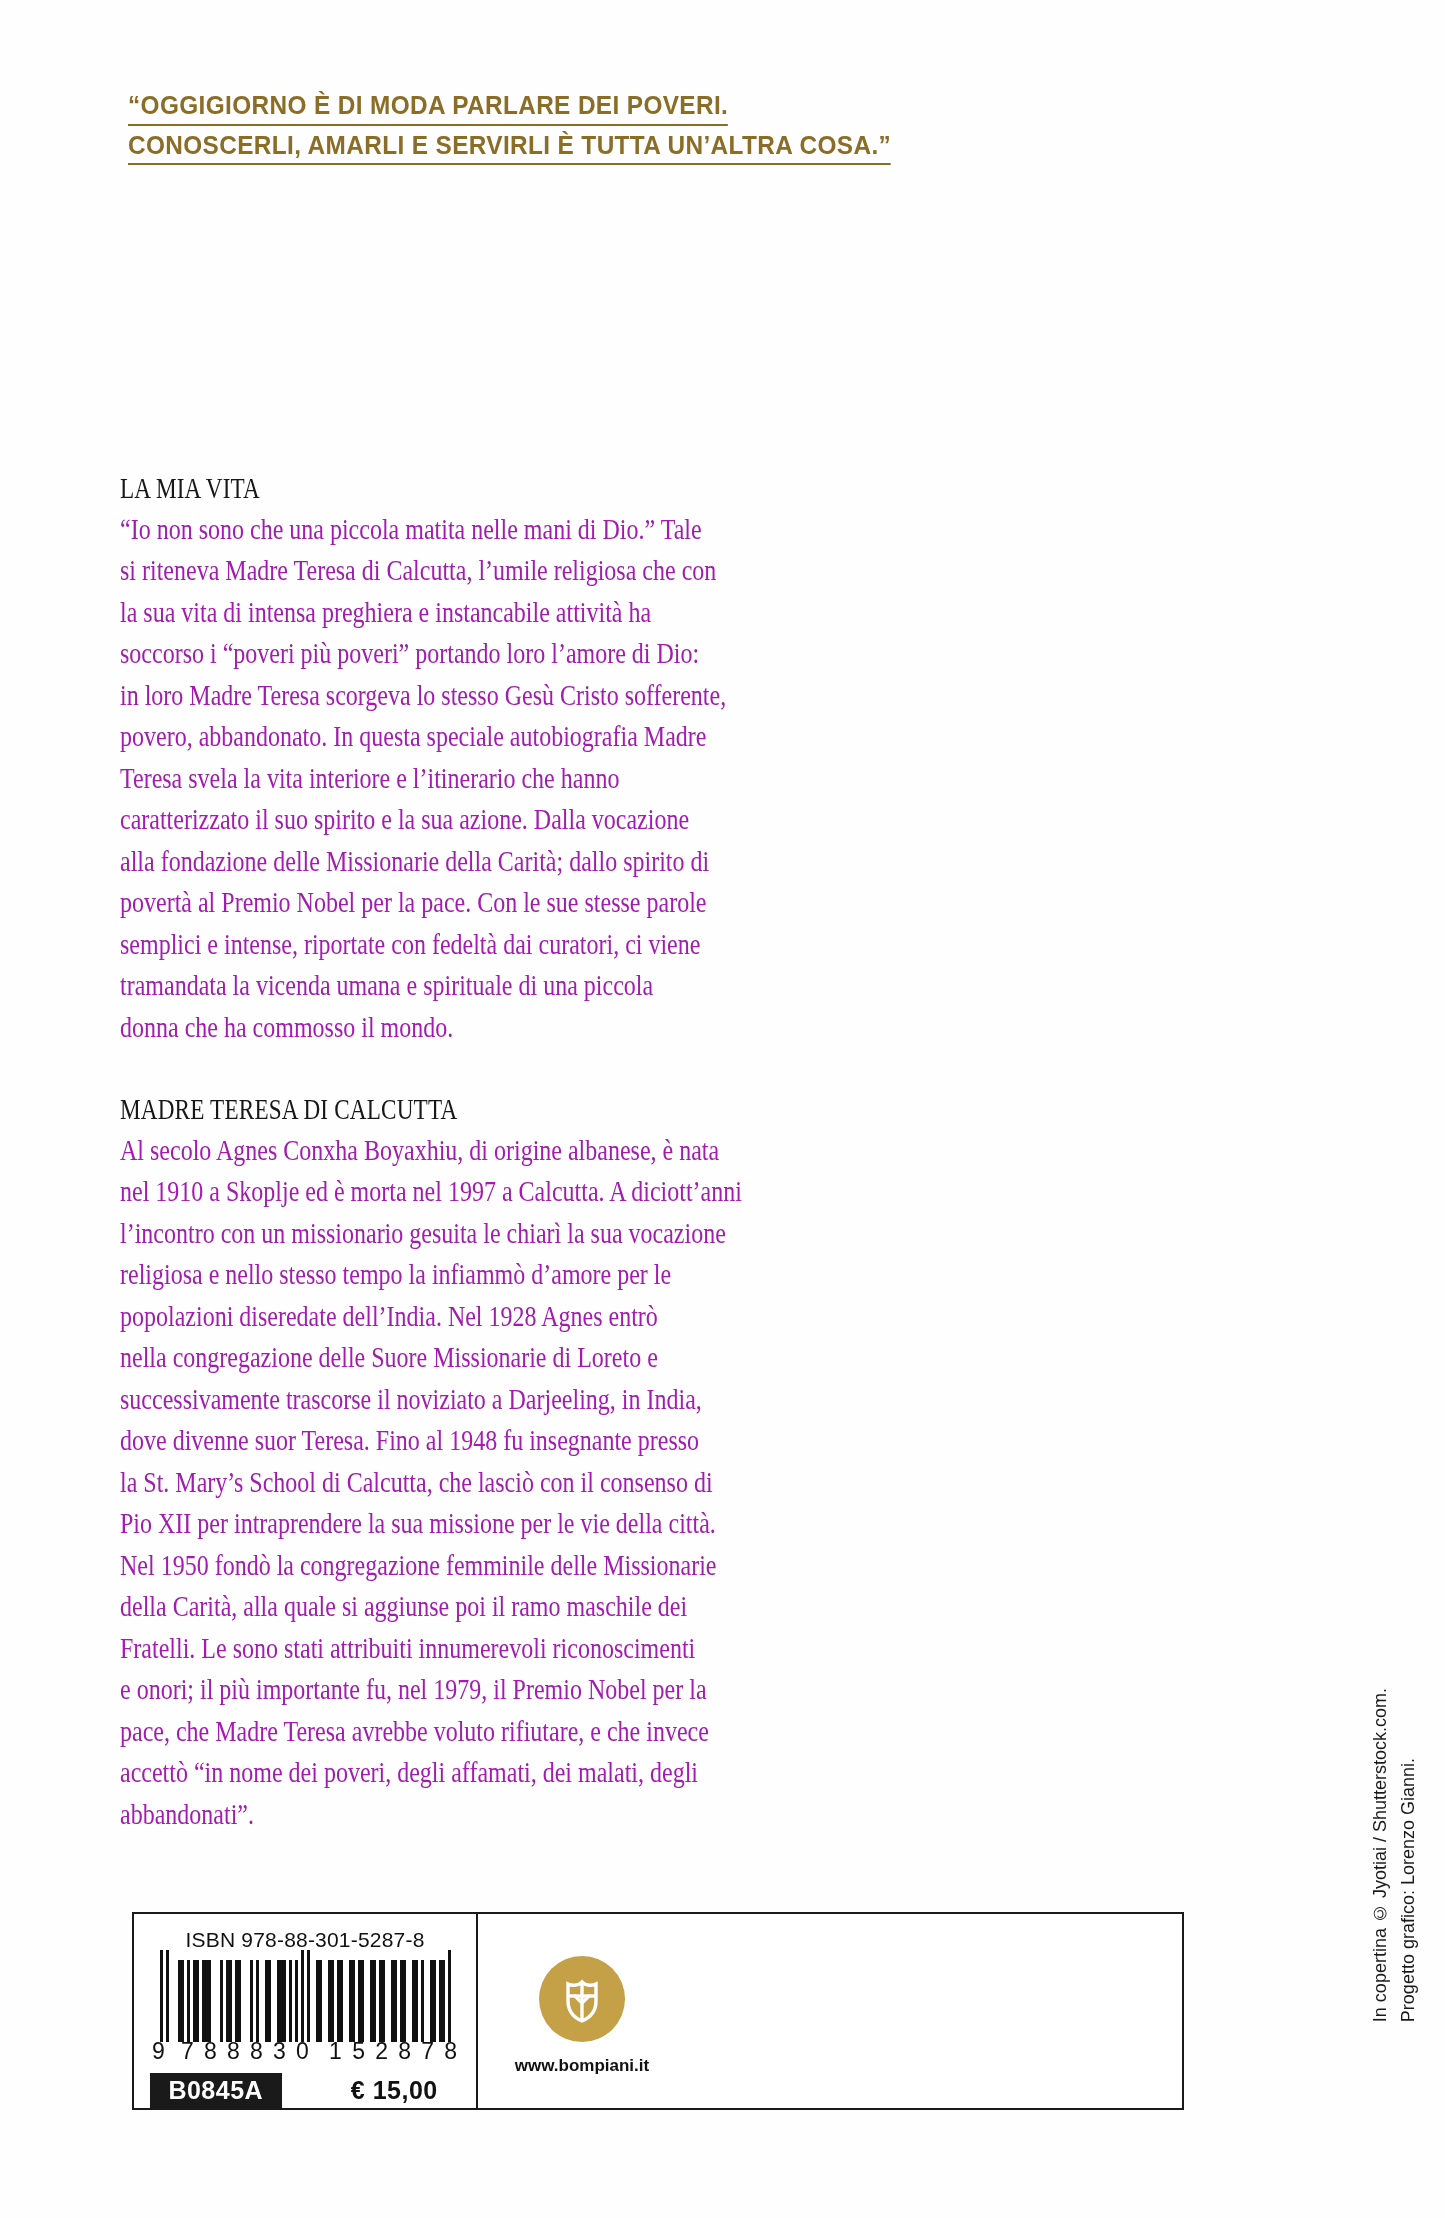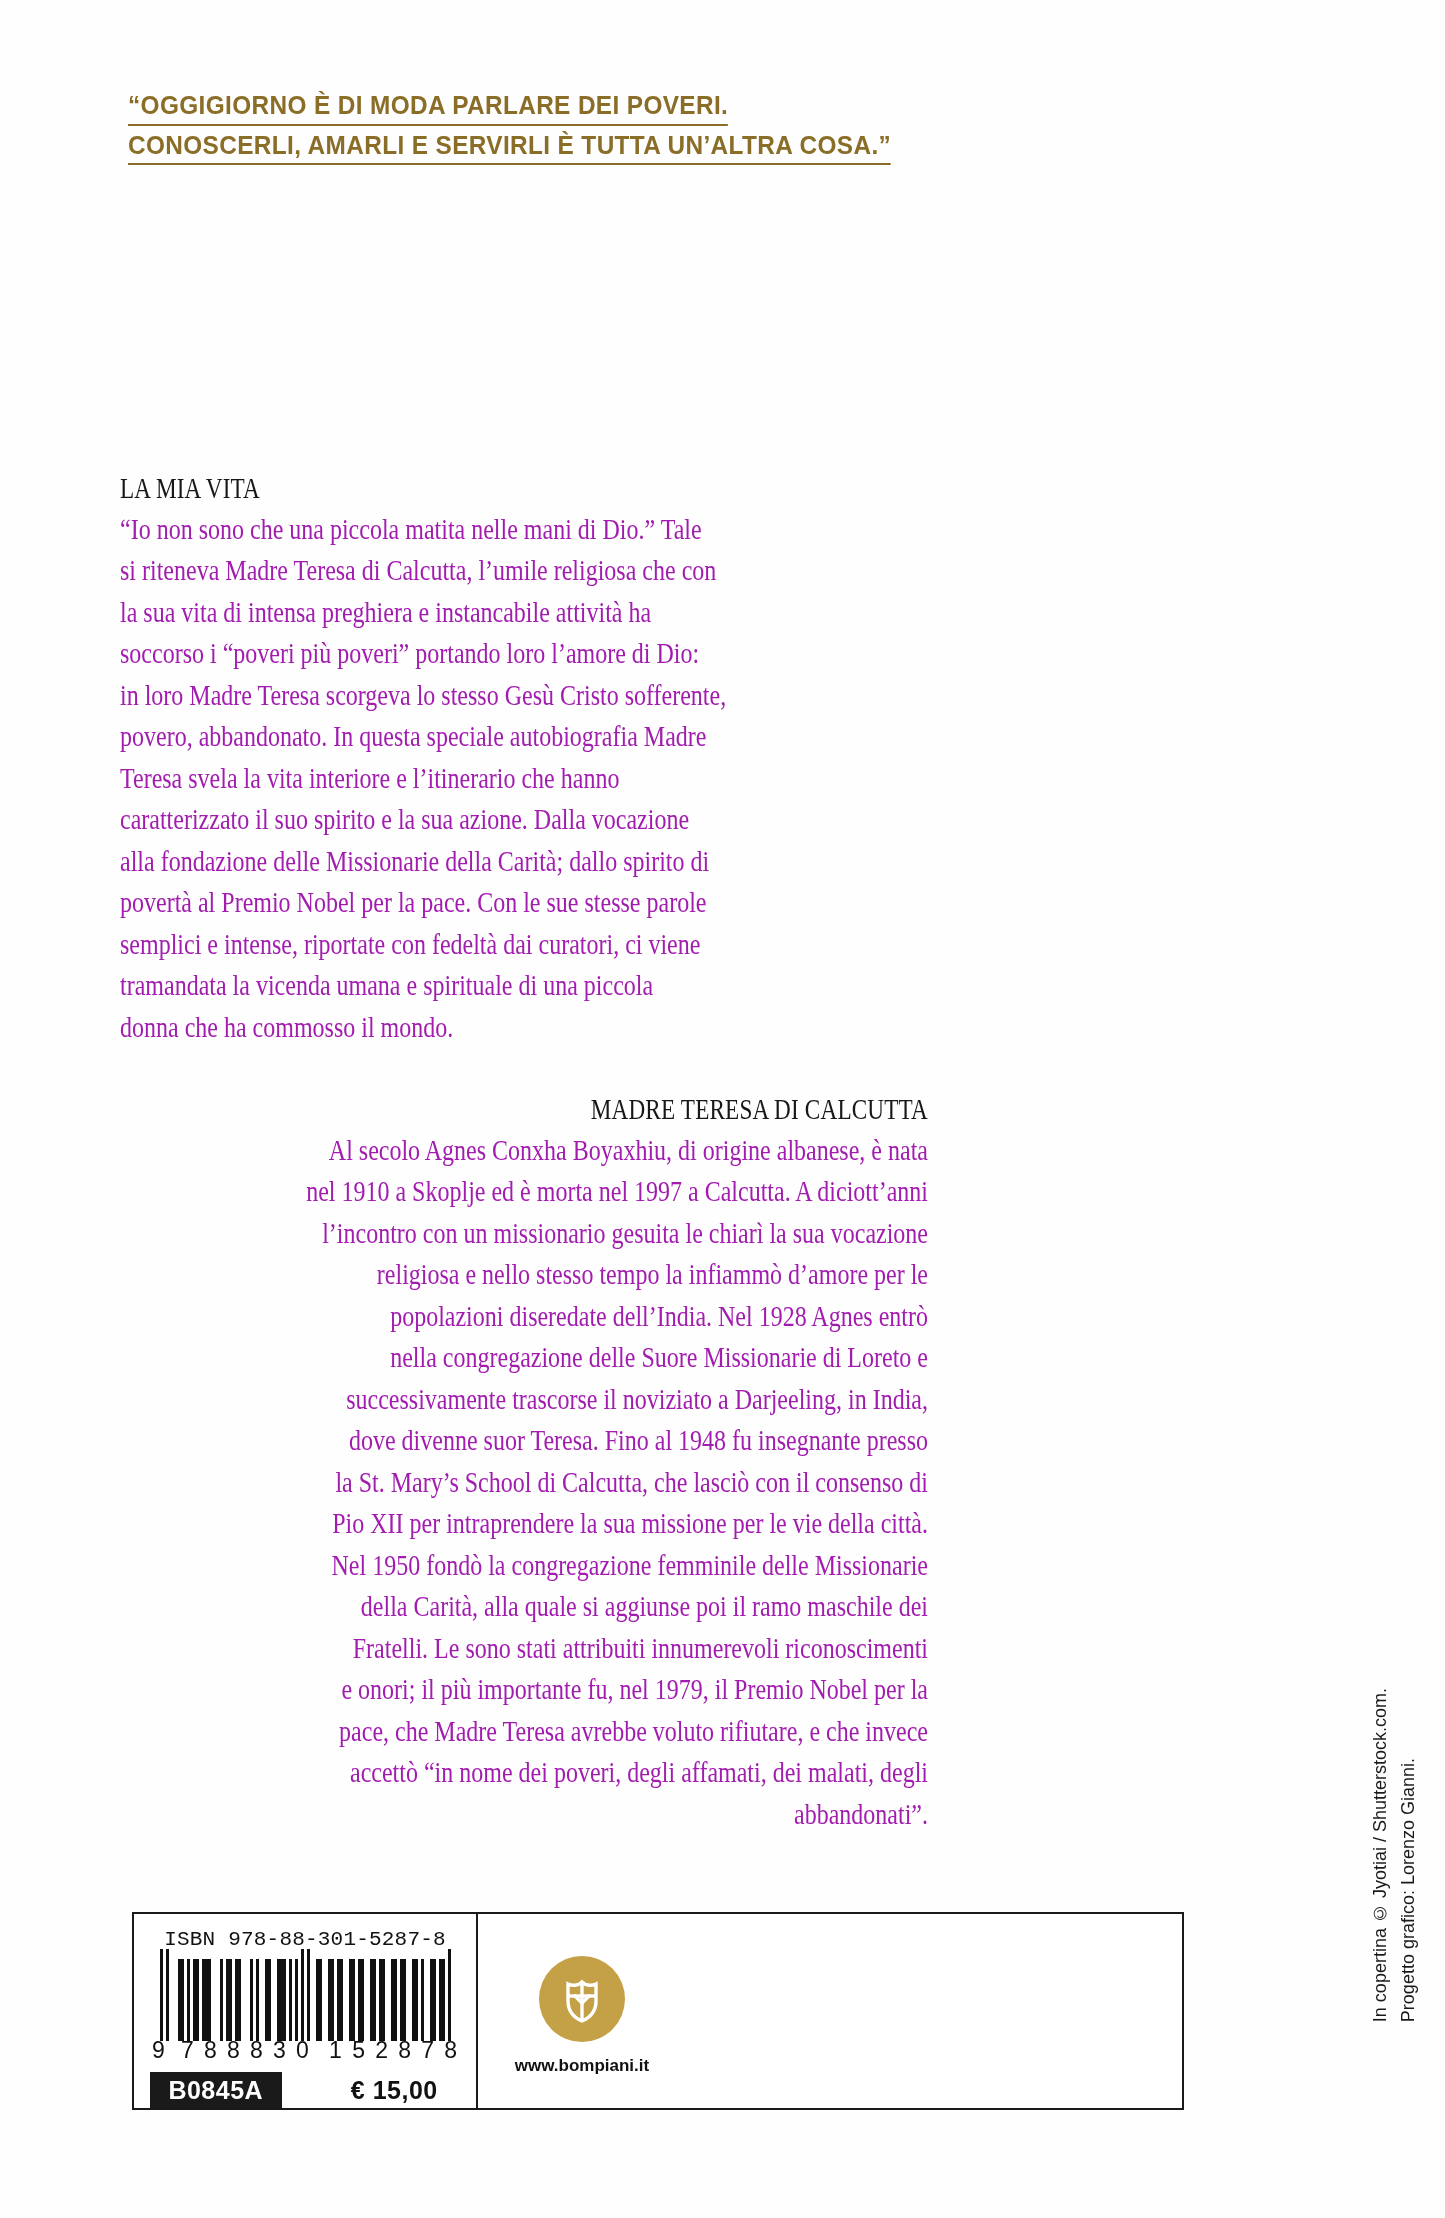--- a/index.html
+++ b/index.html
@@ -50,21 +50,21 @@
   .body-block {
     position: absolute;
     left: 120px;
     top: 470px;
     width: 1010px;
     color: #171717;
   }
   .section {
     margin-bottom: 44px;
   }
-  .section:last-child { margin-bottom: 0; text-align: right; }
+  .section:last-child { margin-bottom: 0; }
   .sec-title {
     font-family: "Liberation Serif", serif;
     font-size: 29px;
     line-height: 1.30;
     letter-spacing: 0.2px;
     color: #171717;
     transform: scaleX(0.80);
     transform-origin: left center;
     white-space: nowrap;
   }
@@ -101,21 +101,21 @@
     justify-content: center;
     flex-direction: column;
   }
   .fcell:last-child { border-right: none; }
 
   .cell-barcode { width: 344px; padding: 8px 16px 0 16px; justify-content: flex-start; }
   .cell-series  { width: 290px; }
   .cell-logo    { width: 208px; padding-top: 10px; }
 
   .isbn-text {
-    font-family: Liberation Mono, monospace;
+    font-family: Liberation Sans, sans-serif;
     font-size: 21px;
     letter-spacing: 0.2px;
     color: #111;
     margin: 6px 0 4px 0;
     text-align: center;
   }
   .barcode-wrap {
     display: flex;
     align-items: flex-end;
     justify-content: center;

